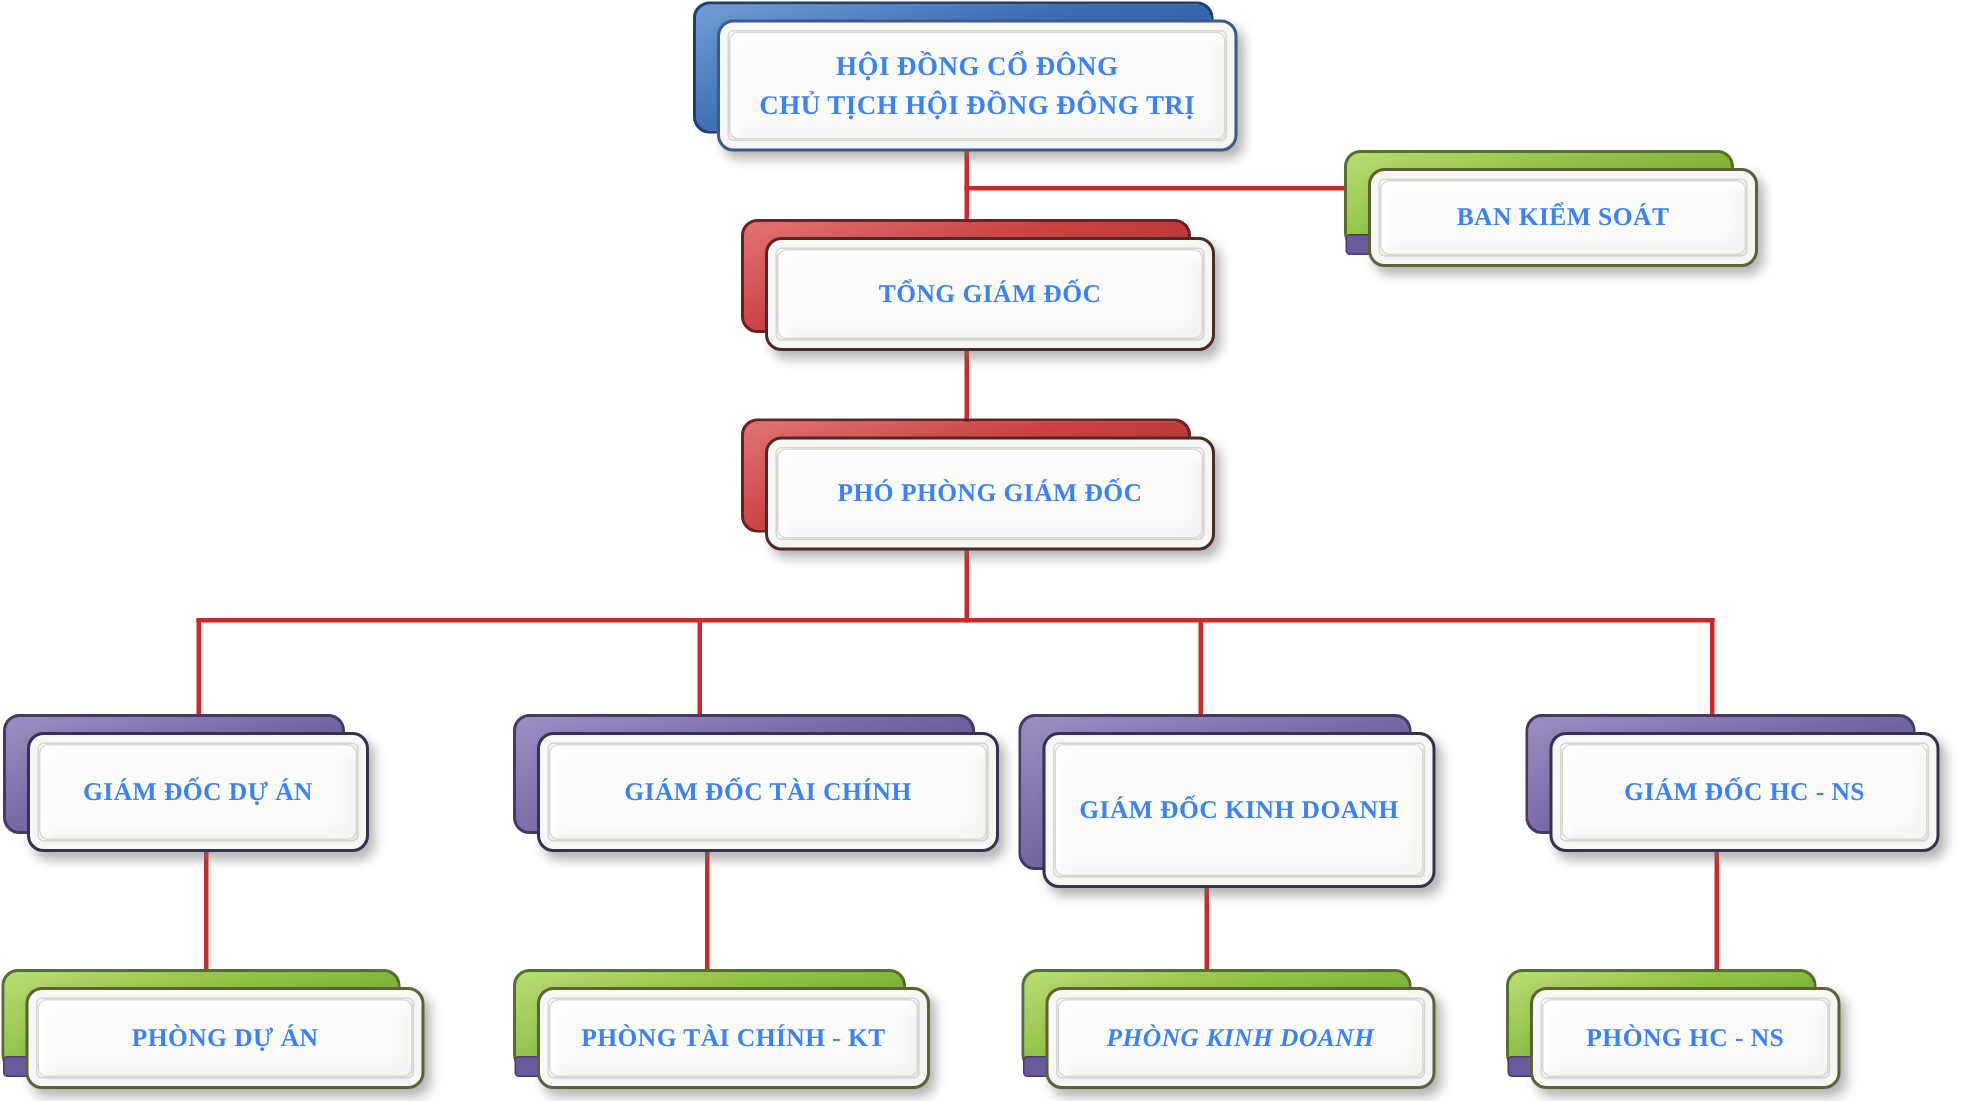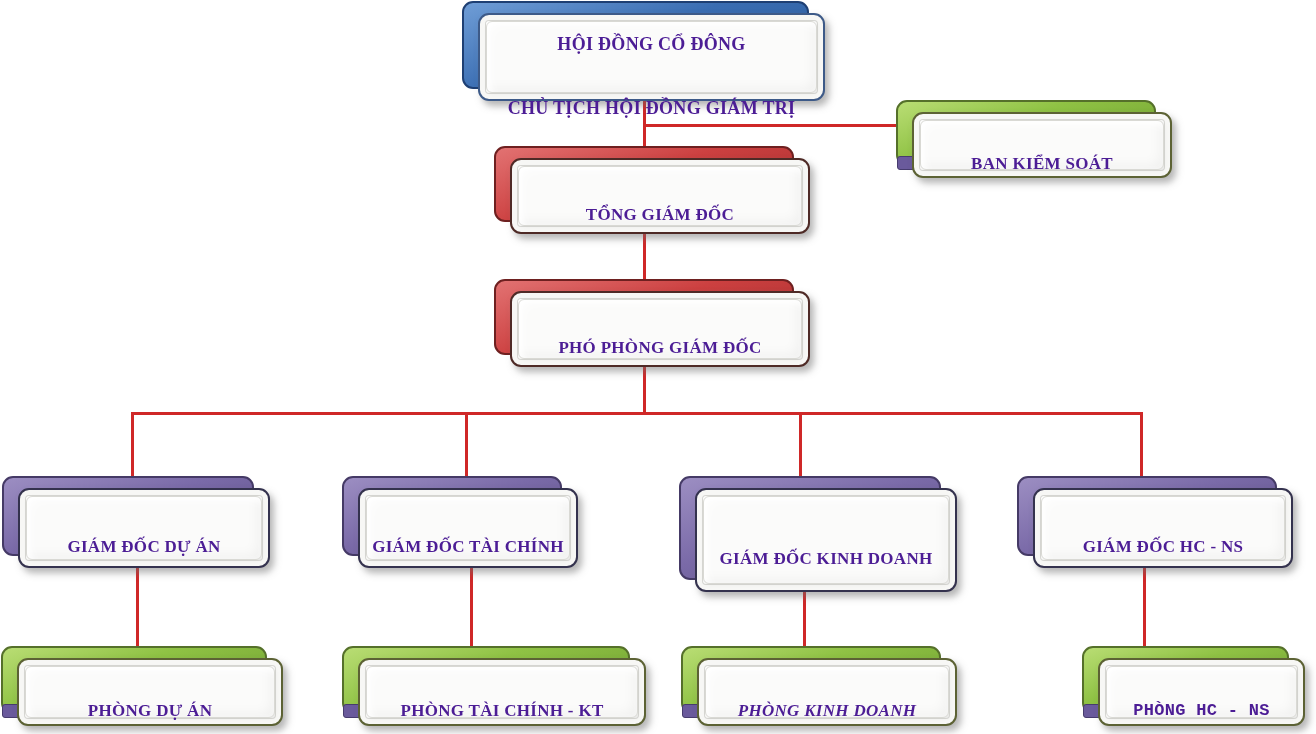--- a/index.html
+++ b/index.html
@@ -38,25 +38,24 @@
   .main::before{
     content:"";position:absolute;inset:6px;
     border:1px solid #d9d9d4;border-radius:6px;
     box-shadow:inset 2px 2px 7px rgba(255,255,255,.9), 1px 1px 4px rgba(0,0,0,.04);
   }
   .label{
     position:relative;
     font-weight:bold;
     font-size:17px;
     letter-spacing:.3px;
-    color:#4c1d95;
+    color:#3b82f6;
     line-height:1.45;
     padding:0 10px;
     white-space:nowrap;
-    margin-top:38px;
   }
   .node-board .label{font-size:18px;}
   
   .t-blue  .shadow{background:linear-gradient(160deg,#6f9dd6 0%,#3a6db2 45%,#2a5a9a 100%);border-color:#1e3f73;}
   .t-blue  .main{border-color:#3d5a88;}
   .t-red   .shadow{background:linear-gradient(160deg,#e27272 0%,#cc4040 45%,#a52e2e 100%);border-color:#6e2020;}
   .t-red   .main{border-color:#4e2a26;text-align:right;}
   .t-purple .shadow{background:linear-gradient(160deg,#9c8ec2 0%,#7a6aa8 45%,#5b4e85 100%);border-color:#453a66;}
   .t-purple .main{border-color:#34324e;}
   .t-green .shadow{background:linear-gradient(160deg,#b9dd74 0%,#8fc244 40%,#6f9e30 100%);border-color:#55702a;}
@@ -84,21 +83,21 @@
   <div class="line" style="left:1140px;top:412px;width:3px;height:80px;"></div>
   <div class="line" style="left:136px;top:564px;width:3px;height:98px;"></div>
   <div class="line" style="left:470px;top:564px;width:3px;height:98px;"></div>
   <div class="line" style="left:803px;top:564px;width:3px;height:98px;"></div>
   <div class="line" style="left:1143px;top:564px;width:3px;height:98px;"></div>
 
   <div class="node t-blue node-board" style="left:478px;top:13px;width:347px;height:88px;">
     <div class="shadow"></div>
     <div class="main">
       <span class="label">HỘI ĐỒNG CỔ ĐÔNG</span>
-      <span class="label">CHỦ TỊCH HỘI ĐỒNG GIÁM TRỊ</span>
+      <span class="label">CHỦ TỊCH HỘI ĐỒNG ĐÔNG TRỊ</span>
     </div>
   </div>
 
   <div class="node t-green" style="left:912px;top:112px;width:260px;height:66px;">
     <div class="shadow"></div>
     <div class="main">
       <span class="label">BAN KIỂM SOÁT</span>
     </div>
   </div>
 
@@ -109,27 +108,27 @@
     </div>
   </div>
 
   <div class="node t-red" style="left:510px;top:291px;width:300px;height:76px;">
     <div class="shadow"></div>
     <div class="main">
       <span class="label">PHÓ PHÒNG GIÁM ĐỐC</span>
     </div>
   </div>
 
-  <div class="node t-purple" style="left:18px;top:488px;width:252px;height:80px;">
+  <div class="node t-purple" style="left:18px;top:488px;width:228px;height:80px;">
     <div class="shadow"></div>
     <div class="main">
       <span class="label">GIÁM ĐỐC DỰ ÁN</span>
     </div>
   </div>
-  <div class="node t-purple" style="left:358px;top:488px;width:220px;height:80px;">
+  <div class="node t-purple" style="left:358px;top:488px;width:308px;height:80px;">
     <div class="shadow"></div>
     <div class="main">
       <span class="label">GIÁM ĐỐC TÀI CHÍNH</span>
     </div>
   </div>
   <div class="node t-purple" style="left:695px;top:488px;width:262px;height:104px;">
     <div class="shadow"></div>
     <div class="main">
       <span class="label">GIÁM ĐỐC KINH DOANH</span>
     </div>
@@ -140,32 +139,32 @@
       <span class="label">PHÒNG DỰ ÁN</span>
     </div>
   </div>
 
   <div class="node t-purple" style="left:1033px;top:488px;width:260px;height:80px;">
     <div class="shadow"></div>
     <div class="main">
       <span class="label">GIÁM ĐỐC HC - NS</span>
     </div>
   </div>
-  <div class="node t-green" style="left:358px;top:658px;width:288px;height:68px;border-radius:23px;">
+  <div class="node t-green" style="left:358px;top:658px;width:262px;height:68px;border-radius:23px;">
     <div class="shadow"></div>
     <div class="main">
       <span class="label">PHÒNG TÀI CHÍNH - KT</span>
     </div>
   </div>
   <div class="node t-green" style="left:697px;top:658px;width:260px;height:68px;font-style:italic;">
     <div class="shadow"></div>
     <div class="main">
       <span class="label">PHÒNG KINH DOANH</span>
     </div>
   </div>
-  <div class="node t-green" style="left:1098px;top:658px;width:207px;height:68px;font-family:Liberation Mono, monospace;">
+  <div class="node t-green" style="left:1020px;top:658px;width:207px;height:68px;">
     <div class="shadow"></div>
     <div class="main">
       <span class="label">PHÒNG HC - NS</span>
     </div>
   </div>
 
 </div>
 
 </body></html>

